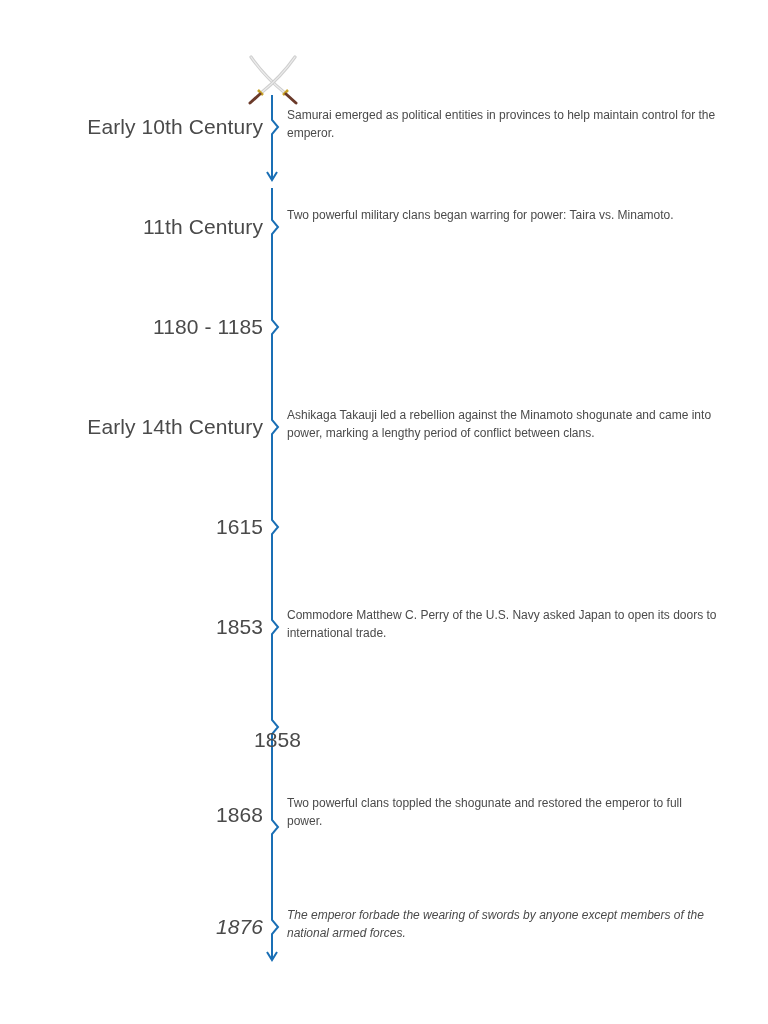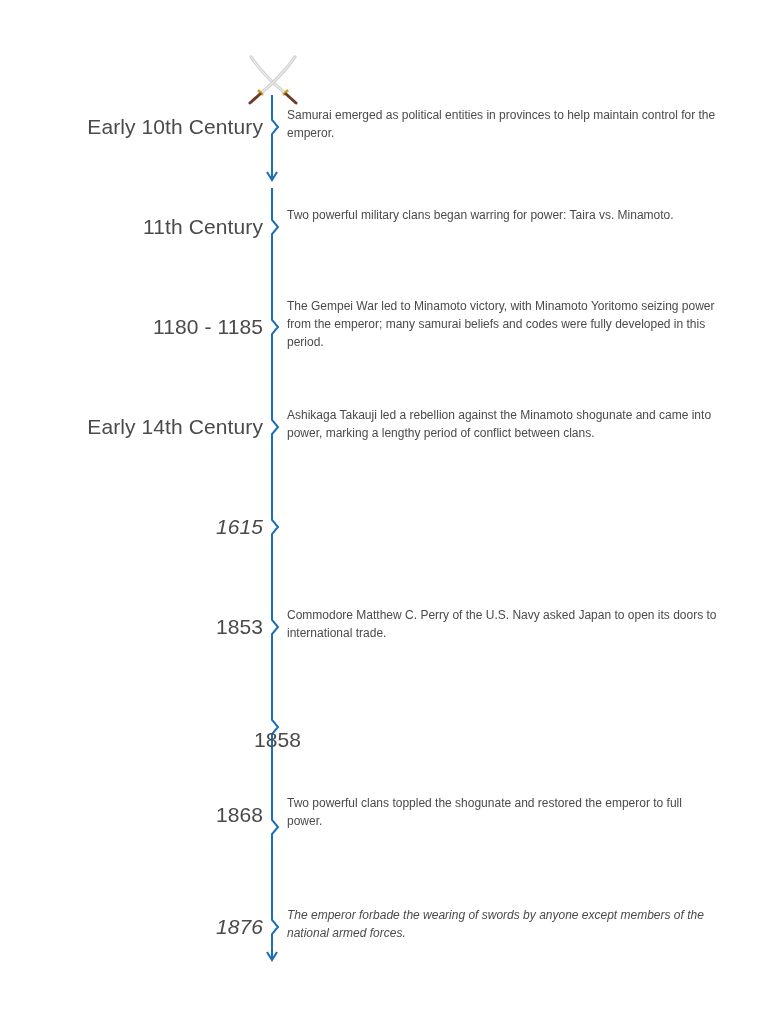--- a/index.html
+++ b/index.html
@@ -59,29 +59,28 @@
     <div class="entry-desc">Samurai emerged as political entities in provinces to help maintain control for the emperor.</div>
   </div>
 
   <div class="entry" style="top:214px;">
     <div class="entry-date">11th Century</div>
     <div class="entry-desc">Two powerful military clans began warring for power: Taira vs. Minamoto.</div>
   </div>
 
   <div class="entry" style="top:314px;">
     <div class="entry-date">1180 - 1185</div>
-    <div class="entry-desc" style="top:-17px;">The Gempei War led to Minamoto victory, with Minamoto Yoritomo seizing power from the emperor; many samurai beliefs and codes were fully developed in this period.</div>
   </div>
 
   <div class="entry" style="top:414px;">
     <div class="entry-date">Early 14th Century</div>
     <div class="entry-desc">Ashikaga Takauji led a rebellion against the Minamoto shogunate and came into power, marking a lengthy period of conflict between clans.</div>
   </div>
 
-  <div class="entry" style="top:514px;font-style:italic;">
+  <div class="entry" style="top:514px;">
     <div class="entry-date">1615</div>
   </div>
 
   <div class="entry" style="top:614px;">
     <div class="entry-date">1853</div>
     <div class="entry-desc">Commodore Matthew C. Perry of the U.S. Navy asked Japan to open its doors to international trade.</div>
   </div>
 
   <div class="entry" style="top:727px;padding-left:38px;">
     <div class="entry-date">1858</div>

